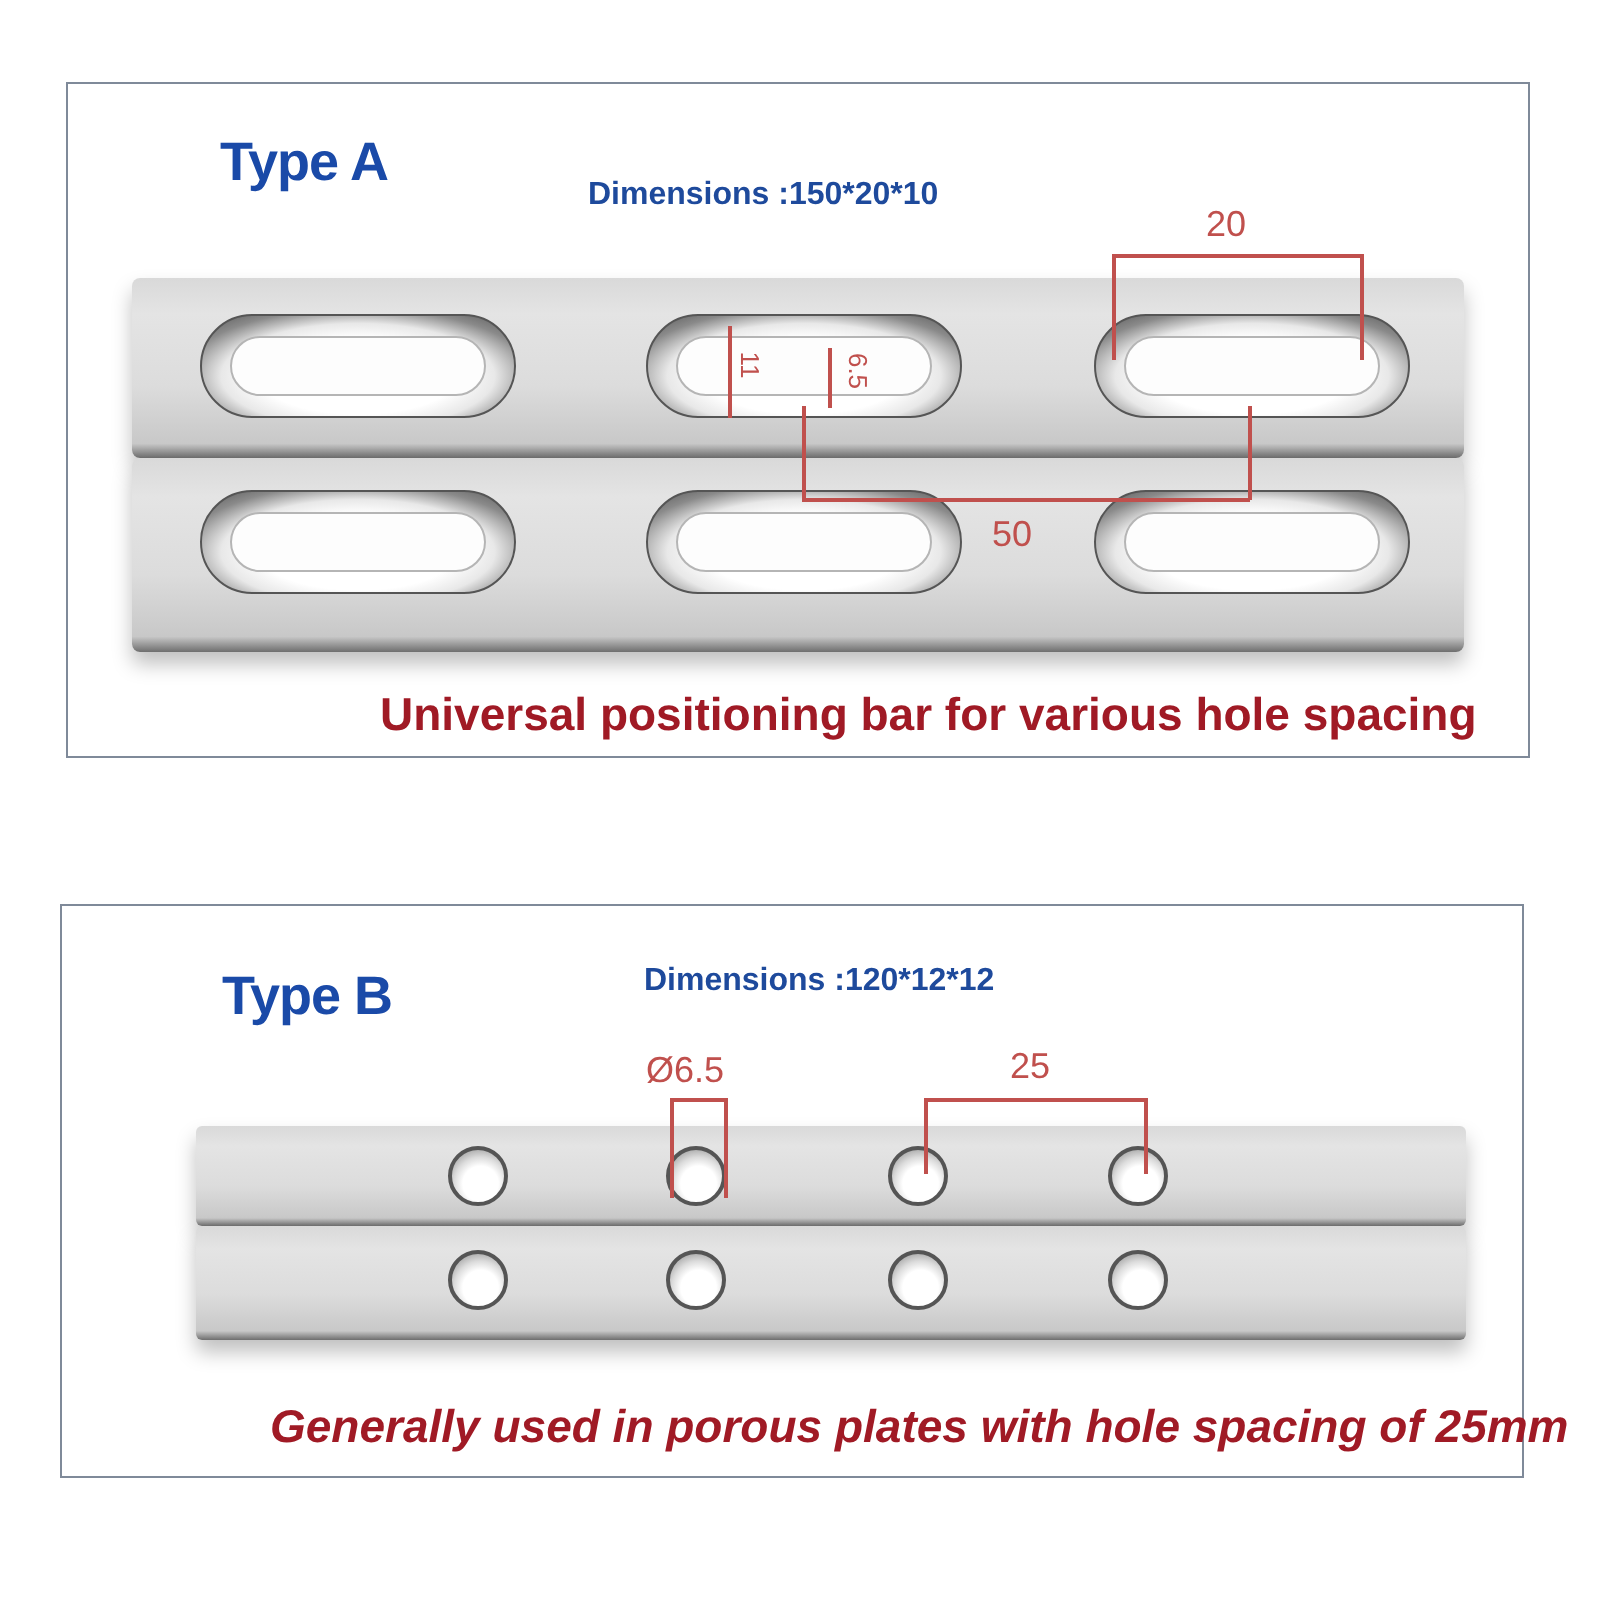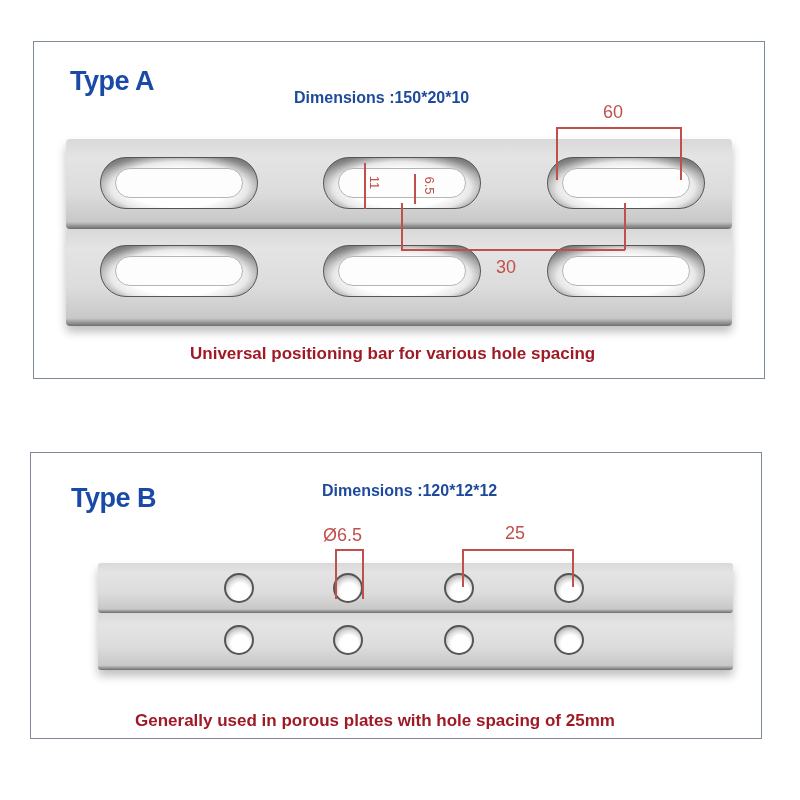--- a/index.html
+++ b/index.html
@@ -1,22 +1,22 @@
 <!DOCTYPE html>
 <html><head>
 <meta charset="utf-8">
 <style>
   html, body { margin:0; padding:0; }
   body { width:800px; height:800px; background:#ffffff; position:relative; overflow:hidden; font-family:"Liberation Sans", sans-serif; }
   .panel { position:absolute; border:1.5px solid #7f8a99; background:#fff; box-sizing:border-box; }
   #panelA { left:33px; top:41px; width:732px; height:338px; }
   #panelB { left:30px; top:452px; width:732px; height:287px; }
-  .type-title { position:absolute; font-weight:bold; color:#1a4aa8; font-size:27px; letter-spacing:-0.5px; }
+  .type-title { position:absolute; font-weight:bold; color:#1a4aa8; font-size:27px; letter-spacing:-0.5px;margin-left:40px; }
   .dims { position:absolute; font-weight:bold; color:#1e4a9c; font-size:16px;text-align:center; }
-  .caption { position:absolute; font-weight:bold; color:#a01a25; font-size:17px; white-space:nowrap; }
+  .caption { position:absolute; font-weight:bold; color:#a01a25; font-size:23px; white-space:nowrap; }
   .dimlabel { position:absolute; color:#c0504d; font-size:18px; font-family:"Liberation Sans", sans-serif; }
   .bar { position:absolute; border-radius:4px;
     background: linear-gradient(180deg,#d9d9d9 0%,#e4e4e4 20%,#dcdcdc 60%,#c8c8c8 92%,#6e6e6e 100%);
     box-shadow: 0 6px 10px rgba(0,0,0,0.25); }
   .slot { position:absolute; border-radius:30px;
     background: radial-gradient(ellipse at 50% 60%, #ffffff 45%, #e8e8e8 62%, #8a8a8a 80%, #555 100%);
     border:1.5px solid #555; box-sizing:border-box; }
   .slot-inner { position:absolute; left:14px; right:14px; top:10px; bottom:10px; border-radius:20px; background:#fdfdfd; border:1px solid #b5b5b5; }
   .hole { position:absolute; width:30px; height:30px; border-radius:50%; box-sizing:border-box;
     border:2px solid #555; background: radial-gradient(circle at 55% 65%, #ffffff 40%, #dcdcdc 60%, #7a7a7a 100%); }
@@ -48,31 +48,31 @@
   <div class="slot" style="left:289px;top:203px;width:158px;height:52px;">
       <div class="slot-inner"></div>
     </div>
   <div class="slot" style="left:513px;top:203px;width:158px;height:52px;">
       <div class="slot-inner"></div>
     </div>
 
   <div class="rl" style="left:522px;top:85px;width:125px;height:1.5px;"></div>
   <div class="rl" style="left:522px;top:85px;width:1.5px;height:53px;"></div>
   <div class="rl" style="left:646px;top:85px;width:1.5px;height:53px;"></div>
-  <div class="dimlabel" style="left:569px;top:60px;">60</div>
+  <div class="dimlabel" style="left:569px;top:60px;">20</div>
 
   <div class="rl" style="left:330px;top:121px;width:1.5px;height:46px;"></div>
   <div class="dimlabel" style="left:334px;top:133px;font-size:13px;transform:rotate(90deg);">11</div>
   <div class="rl" style="left:380px;top:132px;width:1.5px;height:30px;"></div>
   <div class="dimlabel" style="left:386px;top:136px;font-size:13px;transform:rotate(90deg);">6.5</div>
 
   <div class="rl" style="left:367px;top:161px;width:1.5px;height:47px;"></div>
   <div class="rl" style="left:367px;top:207px;width:224px;height:1.5px;"></div>
   <div class="rl" style="left:590px;top:161px;width:1.5px;height:47px;"></div>
-  <div class="dimlabel" style="left:462px;top:215px;">30</div>
+  <div class="dimlabel" style="left:462px;top:215px;">50</div>
 
   <div class="caption" style="left:156px;top:302px;">Universal positioning bar for various hole spacing</div>
 </div>
 
 <div id="panelB" class="panel">
   <div class="type-title" style="left:40px;top:30px;">Type B</div>
   <div class="dims" style="left:267px;top:29px;margin-left:24px;">Dimensions :120*12*12</div>
 
   <div class="bar" style="left:67px;top:110px;width:635px;height:50px;border-radius:3px;"></div>
   <div class="bar" style="left:67px;top:160px;width:635px;height:57px;border-radius:3px;"></div>
@@ -90,14 +90,14 @@
   <div class="rl" style="left:304px;top:96px;width:1.5px;height:50px;"></div>
   <div class="rl" style="left:304px;top:96px;width:28px;height:1.5px;"></div>
   <div class="rl" style="left:331px;top:96px;width:1.5px;height:50px;"></div>
   <div class="dimlabel" style="left:292px;top:72px;">Ø6.5</div>
 
   <div class="rl" style="left:431px;top:96px;width:1.5px;height:38px;"></div>
   <div class="rl" style="left:431px;top:96px;width:111px;height:1.5px;"></div>
   <div class="rl" style="left:541px;top:96px;width:1.5px;height:38px;"></div>
   <div class="dimlabel" style="left:474px;top:70px;">25</div>
 
-  <div class="caption" style="left:104px;top:258px;">Generally used in porous plates with hole spacing of 25mm</div>
+  <div class="caption" style="left:104px;top:247px;font-style:italic;">Generally used in porous plates with hole spacing of 25mm</div>
 </div>
 
 </body></html>

